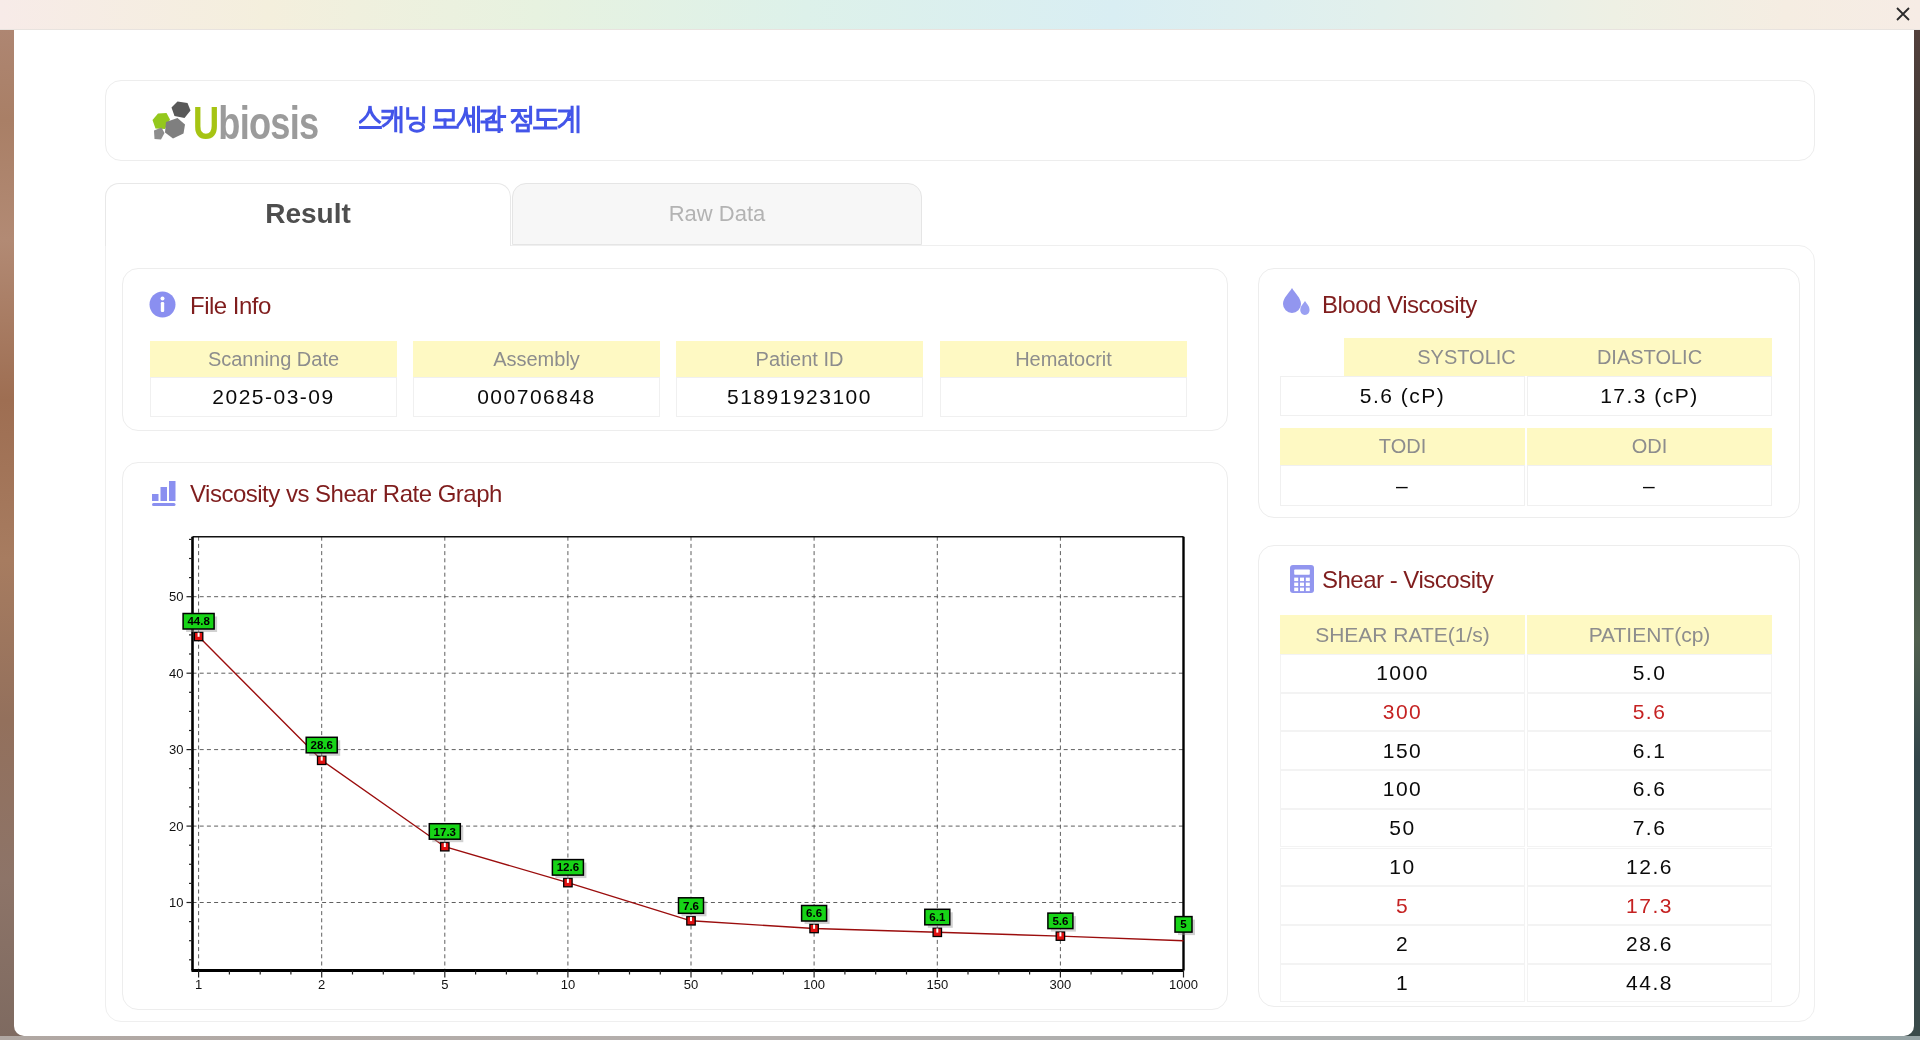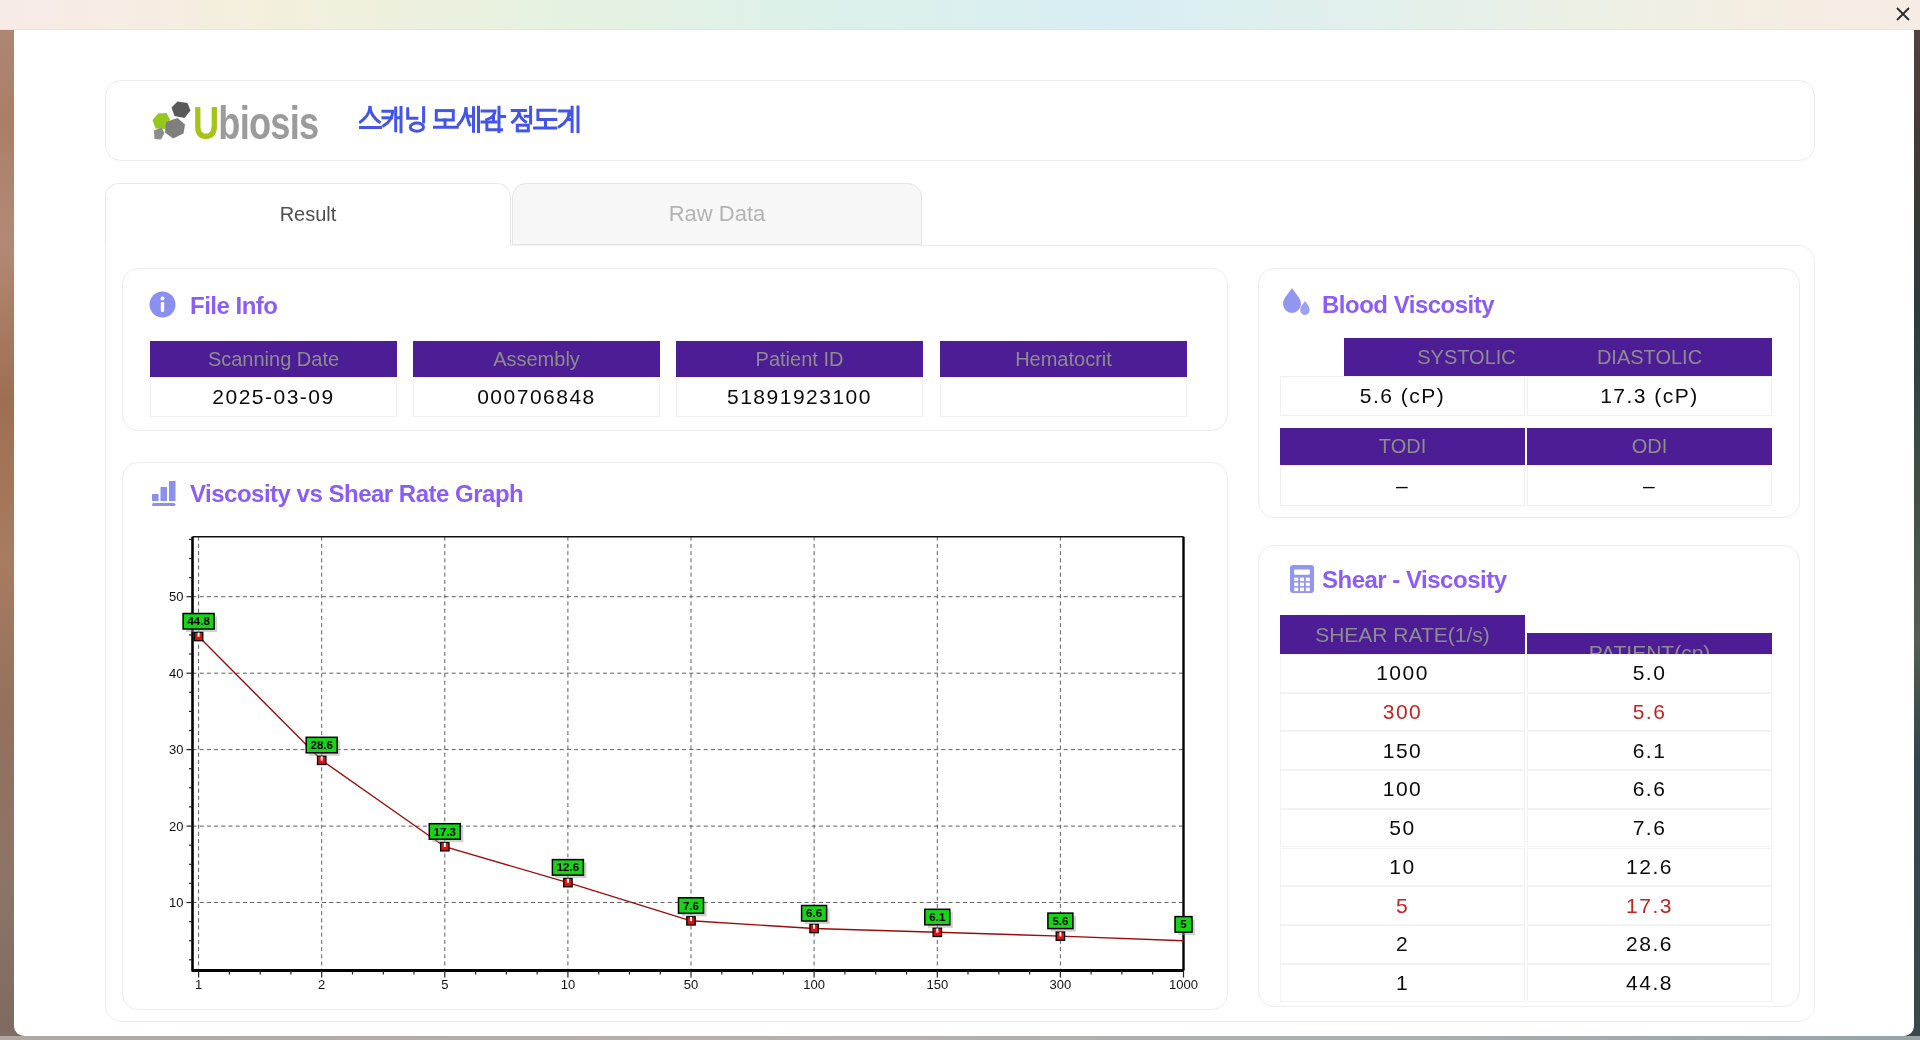--- a/index.html
+++ b/index.html
@@ -1,18 +1,18 @@
 <!DOCTYPE html>
 <html><head><meta charset="utf-8"><title>Ubiosis</title><style>
 *{margin:0;padding:0;box-sizing:border-box}
 html,body{width:1920px;height:1040px;overflow:hidden;background:#fff;font-family:"Liberation Sans",sans-serif}
 .abs{position:absolute}
 .card{position:absolute;background:#fff;border:1px solid #ededed;border-radius:16px}
-.ct{position:absolute;font-weight:bold;font-size:24px;letter-spacing:-0.5px;color:#8b5cf6}
-.hcell{position:absolute;background:#4c1d95;color:#8d8d8d;font-size:20px;display:flex;align-items:center;justify-content:center}
+.ct{position:absolute;font-weight:normal;font-size:24px;letter-spacing:-0.5px;color:#7f1d1d}
+.hcell{position:absolute;background:#fef9c3;color:#8d8d8d;font-size:20px;display:flex;align-items:center;justify-content:center}
 .vcell{position:absolute;background:#fff;border:1px solid #f0f0f0;color:#0a0a0a;font-size:21px;letter-spacing:1.5px;display:flex;align-items:center;justify-content:center}
 .red{color:#c52222}
 </style></head>
 <body>
 
 <div class="abs" style="left:0;top:0;width:30px;height:1040px;background:linear-gradient(180deg,#f3e3da 0,#f3e3da 28px,#ae8672 29px,#a97f66 120px,#b28a74 240px,#9e6e52 400px,#a77c60 560px,#93705c 720px,#8d7468 880px,#7e6a60 1040px)"></div>
 <div class="abs" style="left:1890px;top:0;width:30px;height:1040px;background:linear-gradient(180deg,#f6ece4 0,#f6ece4 28px,#53403c 30px,#3c3a36 180px,#2c3d3e 320px,#51604f 640px,#32454a 760px,#3a4a4a 1040px)"></div>
 <div class="abs" style="left:0;top:1036px;width:1920px;height:4px;background:linear-gradient(90deg,#b0a7a2,#b5b0ae 40%,#a9aeae 75%,#96a4a6)"></div>
 
 <div class="abs" style="left:14px;top:30px;width:1900px;height:1006px;background:#fff;border-radius:0 0 10px 10px"></div>
@@ -68,21 +68,21 @@
  <path d="M200.6 7.9 L210.6 7.9 C210.6 13.5 207 20 200.4 23.6"></path>
  <path d="M209.8 11.3 L213.1 11.3 M209.8 16.4 L213.1 16.4 M213.1 4.3 L213.1 28.4 M219 3.9 L219 28.8"></path>
 </g>
 </svg>
 
 <div class="abs" style="left:512px;top:183px;width:410px;height:62px;background:#f7f7f7;border:1px solid #e5e5e5;border-radius:14px 14px 0 0"></div>
 <div class="abs" style="left:512px;top:183px;width:410px;height:62px;display:flex;align-items:center;justify-content:center;font-weight:normal;font-size:22px;color:#b3b3b3">Raw Data</div>
 
 <div class="abs" style="left:105px;top:245px;width:1710px;height:777px;background:#fff;border:1px solid #efefef;border-radius:0 16px 16px 16px"></div>
 <div class="abs" style="left:105px;top:183px;width:406px;height:63px;background:#fff;border:1px solid #e8e8e8;border-bottom:none;border-radius:14px 14px 0 0"></div>
-<div class="abs" style="left:105px;top:183px;width:406px;height:62px;display:flex;align-items:center;justify-content:center;font-weight:normal;font-size:20px;color:#4e4e4e">Result</div>
+<div class="abs" style="left:105px;top:183px;width:406px;height:62px;display:flex;align-items:center;justify-content:center;font-weight:bold;font-size:28px;color:#4e4e4e">Result</div>
 <div class="card" style="left:122px;top:268px;width:1106px;height:163px"></div>
 <svg class="abs" style="left:149px;top:291px" width="27" height="27" viewBox="0 0 27 27">
     <circle cx="13.5" cy="13.5" r="13" fill="#8a8ff0"></circle>
     <rect x="11.8" y="11" width="3.4" height="10" rx="1.2" fill="#fff"></rect>
     <circle cx="13.5" cy="7.4" r="2" fill="#fff"></circle>
   </svg>
 <div class="ct" style="left:190px;top:292px">File Info</div>
 <div class="hcell" style="left:150px;top:341px;width:247px;height:36px">Scanning Date</div>
 <div class="vcell" style="left:150px;top:377px;width:247px;height:40px">2025-03-09</div>
 <div class="hcell" style="left:413px;top:341px;width:247px;height:36px">Assembly</div>
@@ -266,21 +266,21 @@
   <rect x="7.2" y="18.6" width="4" height="3.5"></rect>
       <rect x="13" y="18.6" width="4" height="3.5"></rect>
       <rect x="18.8" y="18.6" width="4" height="3.5"></rect>
   <rect x="7.2" y="23.6" width="4" height="3.5"></rect>
       <rect x="13" y="23.6" width="4" height="3.5"></rect>
       <rect x="18.8" y="23.6" width="4" height="3.5"></rect>
  </g>
 </svg>
 <div class="ct" style="left:1322px;top:566px">Shear - Viscosity</div>
 <div class="hcell" style="left:1280px;top:615px;width:245px;height:39px;font-size:21px">SHEAR RATE(1/s)</div>
-<div class="hcell" style="left:1527px;top:633px;width:245px;height:39px;font-size:21px">PATIENT(cp)</div>
+<div class="hcell" style="left:1527px;top:615px;width:245px;height:39px;font-size:21px">PATIENT(cp)</div>
 <div class="vcell" style="left:1280px;top:654px;width:245px;height:38.7px;border-color:#f3f3f3">1000</div>
 <div class="vcell" style="left:1527px;top:654px;width:245px;height:38.7px;border-color:#f3f3f3">5.0</div>
 <div class="vcell red" style="left:1280px;top:692.7px;width:245px;height:38.7px;border-color:#f3f3f3">300</div>
 <div class="vcell red" style="left:1527px;top:692.7px;width:245px;height:38.7px;border-color:#f3f3f3">5.6</div>
 <div class="vcell" style="left:1280px;top:731.4000000000001px;width:245px;height:38.7px;border-color:#f3f3f3">150</div>
 <div class="vcell" style="left:1527px;top:731.4000000000001px;width:245px;height:38.7px;border-color:#f3f3f3">6.1</div>
 <div class="vcell" style="left:1280px;top:770.1000000000001px;width:245px;height:38.7px;border-color:#f3f3f3">100</div>
 <div class="vcell" style="left:1527px;top:770.1000000000001px;width:245px;height:38.7px;border-color:#f3f3f3">6.6</div>
 <div class="vcell" style="left:1280px;top:808.8000000000002px;width:245px;height:38.7px;border-color:#f3f3f3">50</div>
 <div class="vcell" style="left:1527px;top:808.8000000000002px;width:245px;height:38.7px;border-color:#f3f3f3">7.6</div>

